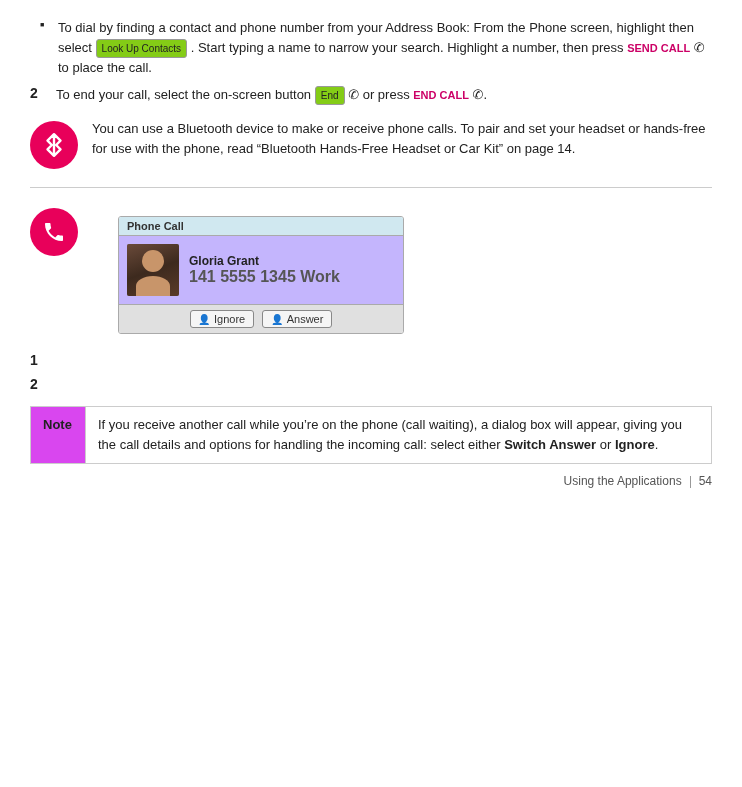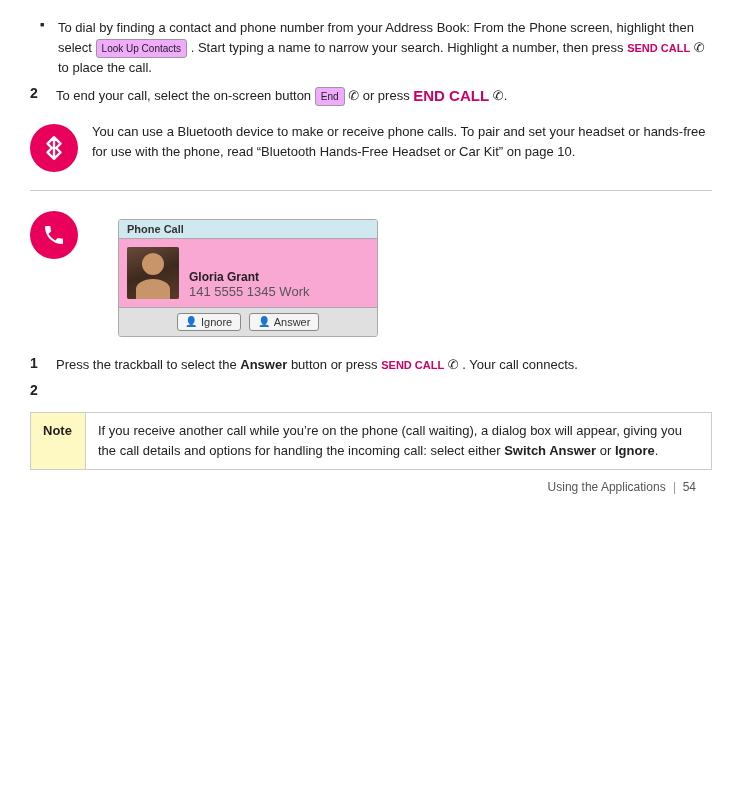--- a/index.html
+++ b/index.html
@@ -43,40 +43,40 @@
       font-size: 13px;
     }
 
     
     .inline-btn {
       display: inline-block;
       border: 1px solid #999;
       border-radius: 3px;
       padding: 1px 5px;
       font-size: 10px;
-      background: #f0abfc;
+      background: #84cc16;
       color: #222;
       vertical-align: middle;
       white-space: nowrap;
     }
 
     .send-call-badge {
       display: inline-block;
       color: #cc0066;
       font-weight: bold;
       font-size: 11px;
       vertical-align: middle;
       text-transform: uppercase;
     }
 
     .end-call-badge {
       display: inline-block;
       color: #cc0066;
       font-weight: bold;
-      font-size: 15px;
+      font-size: 11px;
       vertical-align: middle;
       text-transform: uppercase;
     }
 
     
     .step-row {
       display: flex;
       align-items: flex-start;
       margin-bottom: 8px;
     }
@@ -137,39 +137,39 @@
     hr.section-divider {
       border: none;
       border-top: 1px solid #ccc;
       margin: 18px 0;
     }
 
     
     .phone-mockup {
       border: 1px solid #aaa;
       border-radius: 3px;
-      width: 260px;
+      width: 286px;
       margin: 10px 0 10px 26px;
       overflow: hidden;
     }
 
     .phone-mockup-header {
       background: #d0e8f0;
       padding: 3px 8px;
       font-size: 11px;
       font-weight: bold;
       color: #333;
       border-bottom: 1px solid #aaa;
     }
 
     .phone-mockup-body {
       display: flex;
-      align-items: flex-end;
+      align-items: center;
       padding: 8px;
-      background: #f9a8d4;
+      background: #c4b5fd;
     }
 
     .caller-photo {
       width: 52px;
       height: 52px;
       background: #888;
       border-radius: 2px;
       margin-right: 10px;
       overflow: hidden;
       flex-shrink: 0;
@@ -207,22 +207,23 @@
       border-radius: 50% 50% 0 0;
     }
 
     .caller-info {}
     .caller-name {
       font-size: 12px;
       font-weight: bold;
       color: #222;
     }
     .caller-number {
-      font-size: 13px;
+      font-size: 16px;
       color: #555;
+      font-weight: bold;
     }
 
     .phone-mockup-footer {
       display: flex;
       justify-content: center;
       gap: 8px;
       padding: 5px 8px;
       background: #e0e0e0;
       border-top: 1px solid #aaa;
     }
@@ -244,42 +245,42 @@
     }
 
     
     .note-box {
       display: flex;
       border: 1px solid #ccc;
       margin-top: 14px;
     }
 
     .note-label {
-      background: #fef9c3;
+      background: #d946ef;
       padding: 8px 12px;
       font-weight: bold;
       font-size: 13px;
       border-right: 1px solid #ccc;
       min-width: 55px;
       display: flex;
       align-items: flex-start;
       padding-top: 10px;
     }
 
     .note-content {
       padding: 8px 12px;
       font-size: 13px;
       line-height: 1.55;
     }
 
     
     .page-footer {
       position: absolute;
       bottom: 16px;
-      right: 46px;
+      right: 30px;
       font-size: 12px;
       color: #555;
       display: flex;
       align-items: flex-end;
       gap: 8px;
     }
 
     .footer-divider {
       width: 1px;
       height: 12px;
@@ -318,21 +319,21 @@
     </span>
   </div>
 
   <div class="section-block">
     <div class="section-icon">
       <svg width="26" height="26" viewBox="0 0 24 24">
         <path d="M12 2 L12 22 L18 16 L14 12 L18 8 Z M12 2 L6 8 L10 12 L6 16 L12 22" fill="none" stroke="white" stroke-width="2.2" stroke-linejoin="round"></path>
       </svg>
     </div>
     <div class="section-body">
-      <div class="section-text">You can use a Bluetooth device to make or receive phone calls. To pair and set your headset or hands-free for use with the phone, read “Bluetooth Hands-Free Headset or Car Kit” on page 10.</div>
+      <div class="section-text">You can use a Bluetooth device to make or receive phone calls. To pair and set your headset or hands-free for use with the phone, read “Bluetooth Hands-Free Headset or Car Kit” on page 14.</div>
     </div>
   </div>
 
   <hr class="section-divider">
 
   <div class="section-block">
     <div class="section-icon">
       <svg width="24" height="24" viewBox="0 0 24 24">
         <path d="M6.6 10.8c1.4 2.8 3.8 5.1 6.6 6.6l2.2-2.2c.3-.3.7-.4 1-.2 1.1.4 2.3.6 3.6.6.6 0 1 .4 1 1V20c0 .6-.4 1-1 1C10.6 21 3 13.4 3 4c0-.6.4-1 1-1h3.5c.6 0 1 .4 1 1 0 1.3.2 2.5.6 3.6.1.3 0 .7-.2 1L6.6 10.8z" fill="white"></path>
       </svg>
@@ -360,28 +361,20 @@
             <span>Answer</span>
           </div>
         </div>
       </div>
 
     </div>
   </div>
 
   <div class="step-row">
     <span class="step-number">1</span>
-    <span class="step-text">
-      <span>Press the trackball to select the</span>
-      <strong>Answer</strong>
-      <span>button or press</span>
-      <span class="send-call-badge">SEND CALL</span>
-      <span> ✆</span>
-      <span>. Your call connects.</span>
-    </span>
   </div>
 
   <div class="step-row">
     <span class="step-number">2</span>
   </div>
 
   <div class="note-box">
     <div class="note-label">Note</div>
     <div class="note-content">
       <span>If you receive another call while you’re on the phone (call waiting), a dialog box will appear, giving you the call details and options for handling the incoming call: select either</span>

